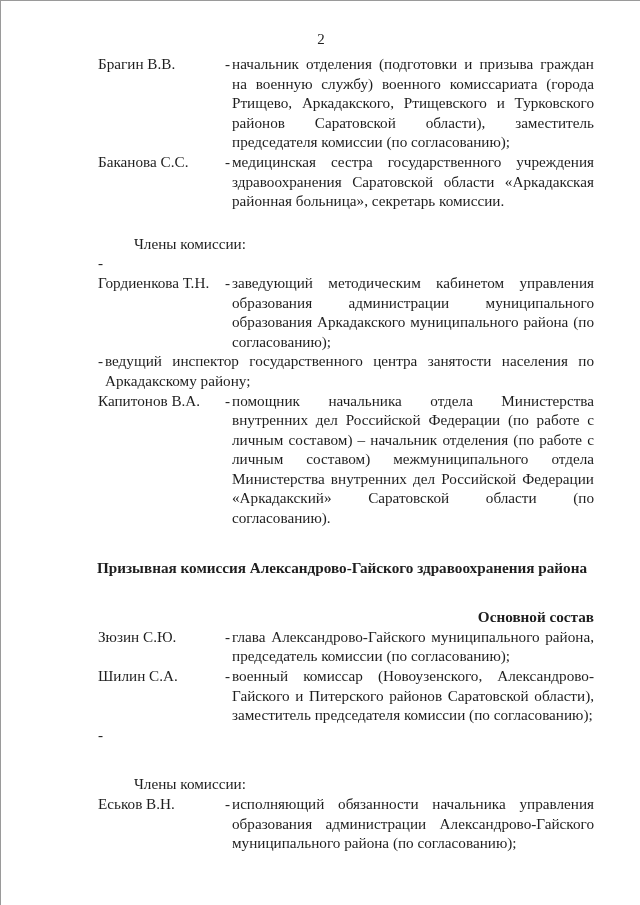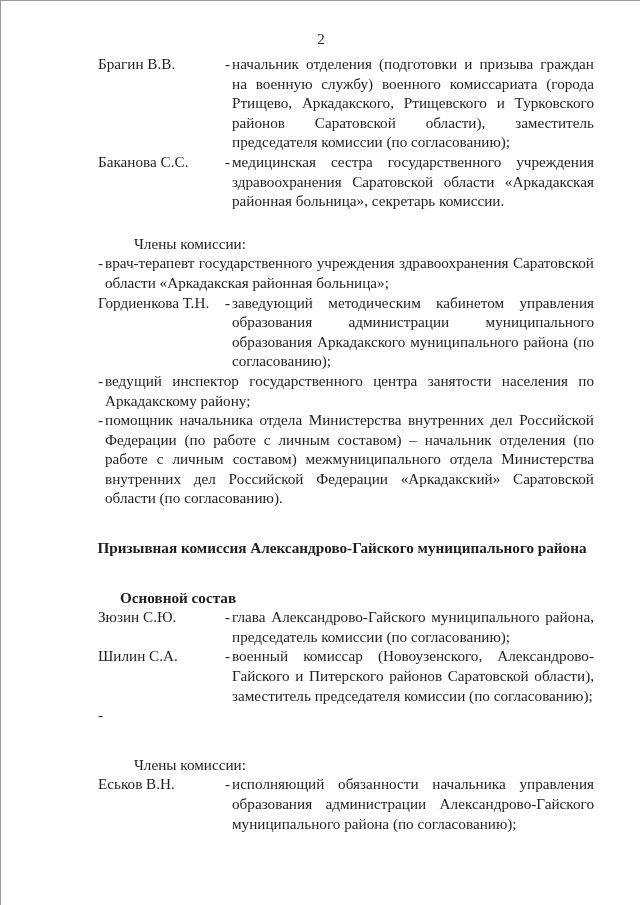--- a/index.html
+++ b/index.html
@@ -24,21 +24,21 @@
   .entry .name { width: 127px; flex: none; white-space: nowrap; }
   .entry .dash { width: 7px; flex: none; }
   .entry .desc { flex: 1; text-align: justify; }
   .members-label { padding-left: 36px; }
   .gap-sm { height: 23px; }
   .gap-md { height: 30px; }
   .section-title {
     text-align: center; font-weight: bold; margin-left: -8px;
   }
   .subsection-title {
-    text-align: left; font-weight: bold; padding-left: 22px;
+    text-align: right; font-weight: bold; padding-left: 22px;
   }
 </style>
 </head>
 <body>
 
 <div class="page">
   <div class="page-number">2</div>
 
   <div class="content">
 
@@ -51,38 +51,38 @@
       <span class="name">Баканова С.С.</span>
       <span class="dash">-</span>
       <span class="desc">медицинская сестра государственного учреждения здравоохранения Саратовской области «Аркадакская районная больница», секретарь комиссии.</span>
     </div>
 
     <div class="gap-sm"></div>
     <div class="members-label">Члены комиссии:</div>
 
     <div class="entry">
       <span class="dash">-</span>
-      <span class="desc">врач-терапевт государственного учреждения здравоохранения Саратовской области «Аркадакская районная больница»;</span>
     </div>
     <div class="entry">
       <span class="name">Гордиенкова Т.Н.</span>
       <span class="dash">-</span>
       <span class="desc">заведующий методическим кабинетом управления образования администрации муниципального образования Аркадакского муниципального района (по согласованию);</span>
     </div>
     <div class="entry">
       <span class="dash">-</span>
       <span class="desc">ведущий инспектор государственного центра занятости населения по Аркадакскому району;</span>
     </div>
     <div class="entry">
+      <span class="name">Капитонов В.А.</span>
       <span class="dash">-</span>
       <span class="desc">помощник начальника отдела Министерства внутренних дел Российской Федерации (по работе с личным составом) – начальник отделения (по работе с личным составом) межмуниципального отдела Министерства внутренних дел Российской Федерации «Аркадакский» Саратовской области (по согласованию).</span>
     </div>
 
     <div class="gap-md"></div>
-    <div class="section-title">Призывная комиссия Александрово-Гайского муниципального района</div>
+    <div class="section-title">Призывная комиссия Александрово-Гайского здравоохранения района</div>
     <div class="gap-md"></div>
     <div class="subsection-title">Основной состав</div>
 
     <div class="entry">
       <span class="name">Зюзин С.Ю.</span>
       <span class="dash">-</span>
       <span class="desc">глава Александрово-Гайского муниципального района, председатель комиссии (по согласованию);</span>
     </div>
     <div class="entry">
       <span class="name">Шилин С.А.</span>

